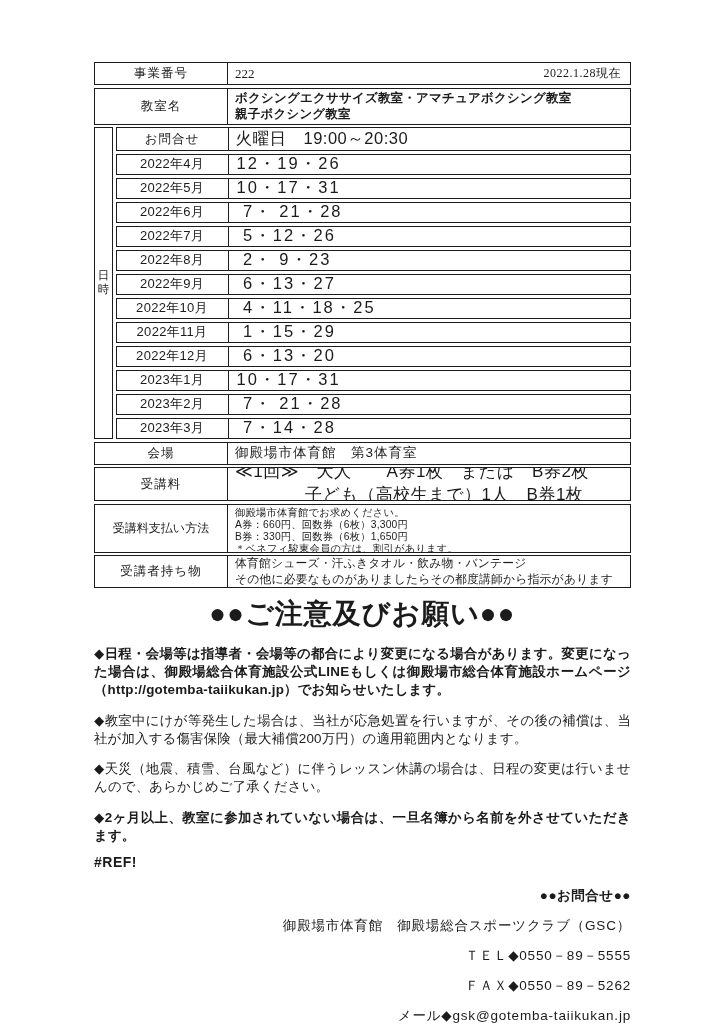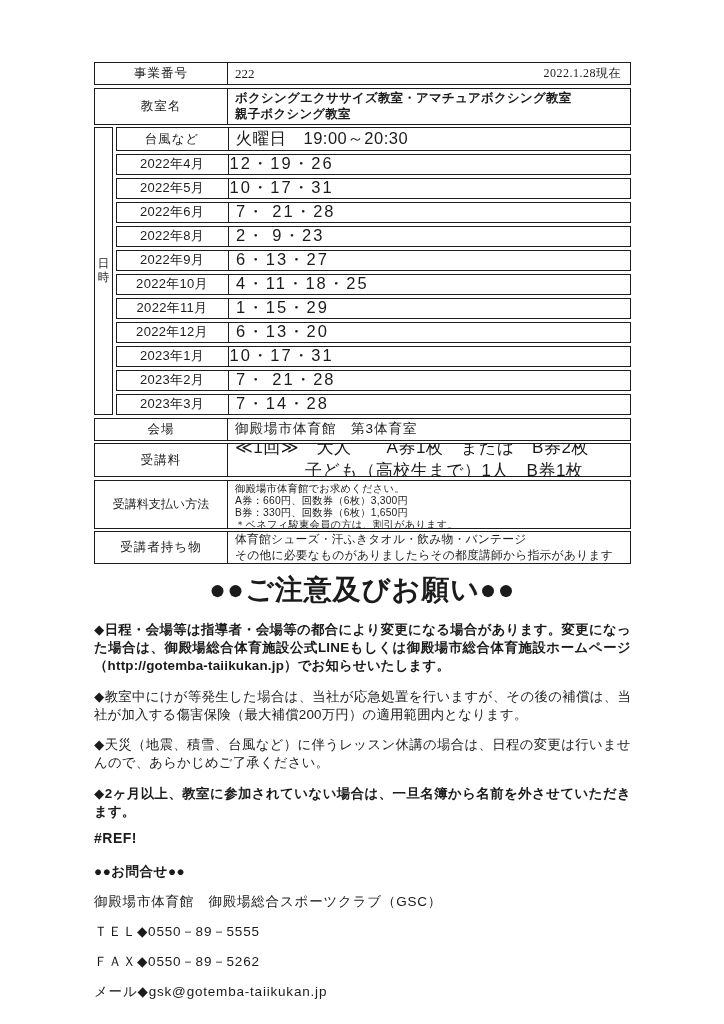--- a/index.html
+++ b/index.html
@@ -51,21 +51,21 @@
     display: flex; flex-direction: column;
     align-items: center; justify-content: center;
     font-size: 11.5px; font-weight: 500; line-height: 1.2;
   }
   .sched-col { flex: 1; min-width: 0; }
   .sched-col .cell-label { flex: 0 0 112px; }
   .row-basic { height: 24px; }
   .row-basic .cell-value { font-size: 16.5px; letter-spacing: 0.5px; white-space: pre; }
   .row-month { height: 21.5px; }
   .row-month .cell-label { font-size: 13px; letter-spacing: 0.3px; }
-  .row-month .cell-value { font-size: 16.5px; letter-spacing: 2px; white-space: pre; padding-left: 1px; }
+  .row-month .cell-value { font-size: 16.5px; letter-spacing: 2px; white-space: pre; padding-left: 8px; }
 
   .row-venue { height: 23px; }
   .row-venue .cell-value { font-size: 13.5px; letter-spacing: 1px; white-space: pre; }
   .row-fee { height: 34px; }
   .row-fee .cell-value { font-size: 17px; line-height: 1.35; letter-spacing: 0.5px; white-space: pre; }
   .row-pay { height: 49px; }
   .row-pay .cell-label { font-size: 12px; letter-spacing: 0; }
   .row-pay .cell-value { font-size: 10.3px; line-height: 1.18; justify-content: flex-start; padding-top: 2px; letter-spacing: 0.2px; }
   .row-items { height: 33px; }
   .row-items .cell-value { font-size: 11.8px; line-height: 1.3; letter-spacing: 0.2px; }
@@ -82,21 +82,21 @@
     margin-top: 12px;
     font-size: 13.4px;
     line-height: 1.36;
     text-align: justify;
     letter-spacing: 0.2px;
   }
   .para.bold { font-weight: 700; }
   .ref-error { margin-top: 9px; font-size: 14px; font-weight: 700; letter-spacing: 0.5px; }
 
   
-  .contact { margin-top: 17px; text-align: left; }
+  .contact { margin-top: 17px; text-align: right; }
   .contact-heading { font-size: 13.5px; font-weight: 600; margin-bottom: 12px; letter-spacing: 0.5px; }
   .contact-line { font-size: 13.5px; margin-bottom: 12px; letter-spacing: 0.8px; }
 </style>
 </head>
 <body>
 
 <div class="page">
   <div class="content">
 
     <div class="box row-business">
@@ -116,35 +116,39 @@
     </div>
 
     <div class="sched">
       <div class="side-cell">
         <span>日</span>
         <span>時</span>
       </div>
       <div class="sched-col">
 
         <div class="box row-basic">
-          <div class="cell-label">台風など</div>
+          <div class="cell-label">お問合せ</div>
           <div class="cell-value">火曜日　19:00～20:30</div>
         </div>
 
         <div class="box row-month">
           <div class="cell-label">2022年4月</div>
           <div class="cell-value">12・19・26</div>
         </div>
         <div class="box row-month">
           <div class="cell-label">2022年5月</div>
           <div class="cell-value">10・17・31</div>
         </div>
         <div class="box row-month">
           <div class="cell-label">2022年6月</div>
           <div class="cell-value"> 7・ 21・28</div>
+        </div>
+        <div class="box row-month">
+          <div class="cell-label">2022年7月</div>
+          <div class="cell-value"> 5・12・26</div>
         </div>
         <div class="box row-month">
           <div class="cell-label">2022年8月</div>
           <div class="cell-value"> 2・ 9・23</div>
         </div>
         <div class="box row-month">
           <div class="cell-label">2022年9月</div>
           <div class="cell-value"> 6・13・27</div>
         </div>
         <div class="box row-month">

